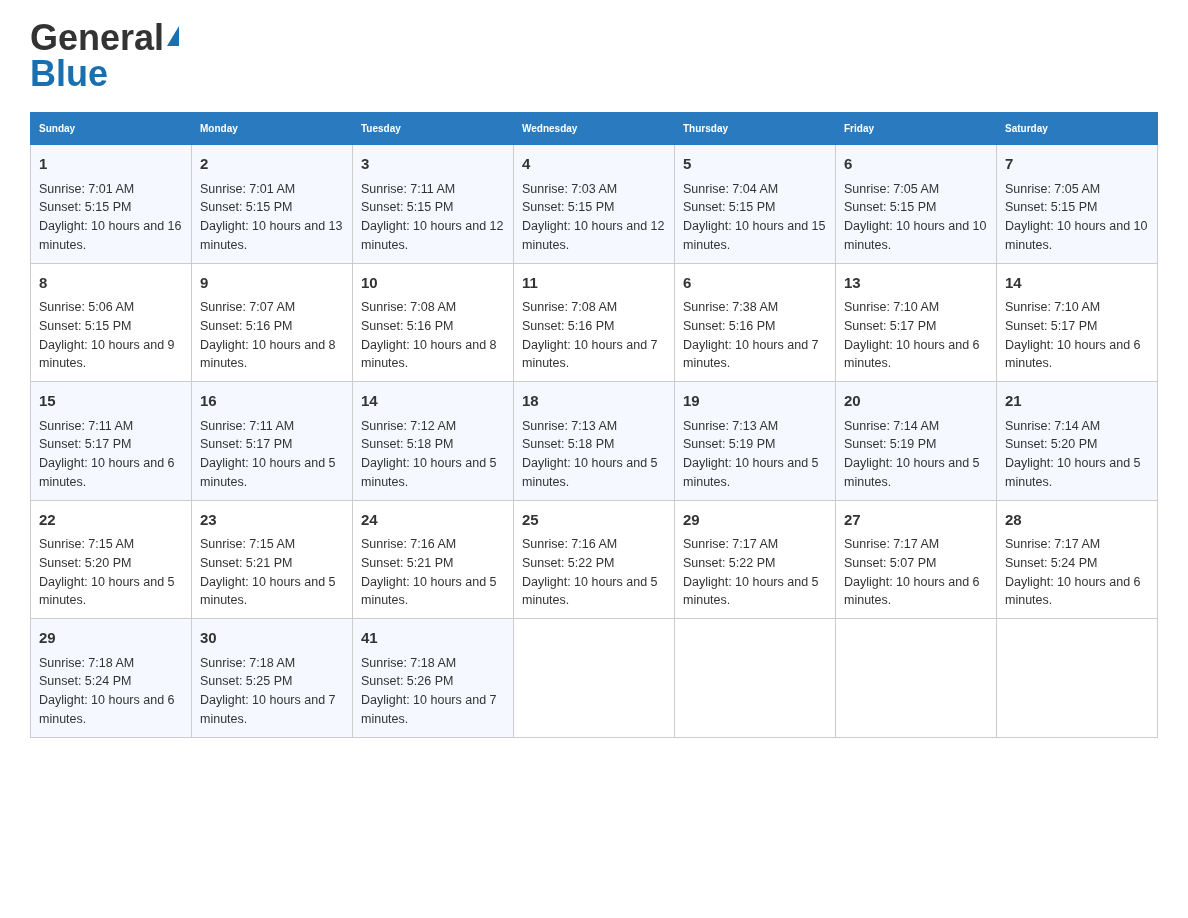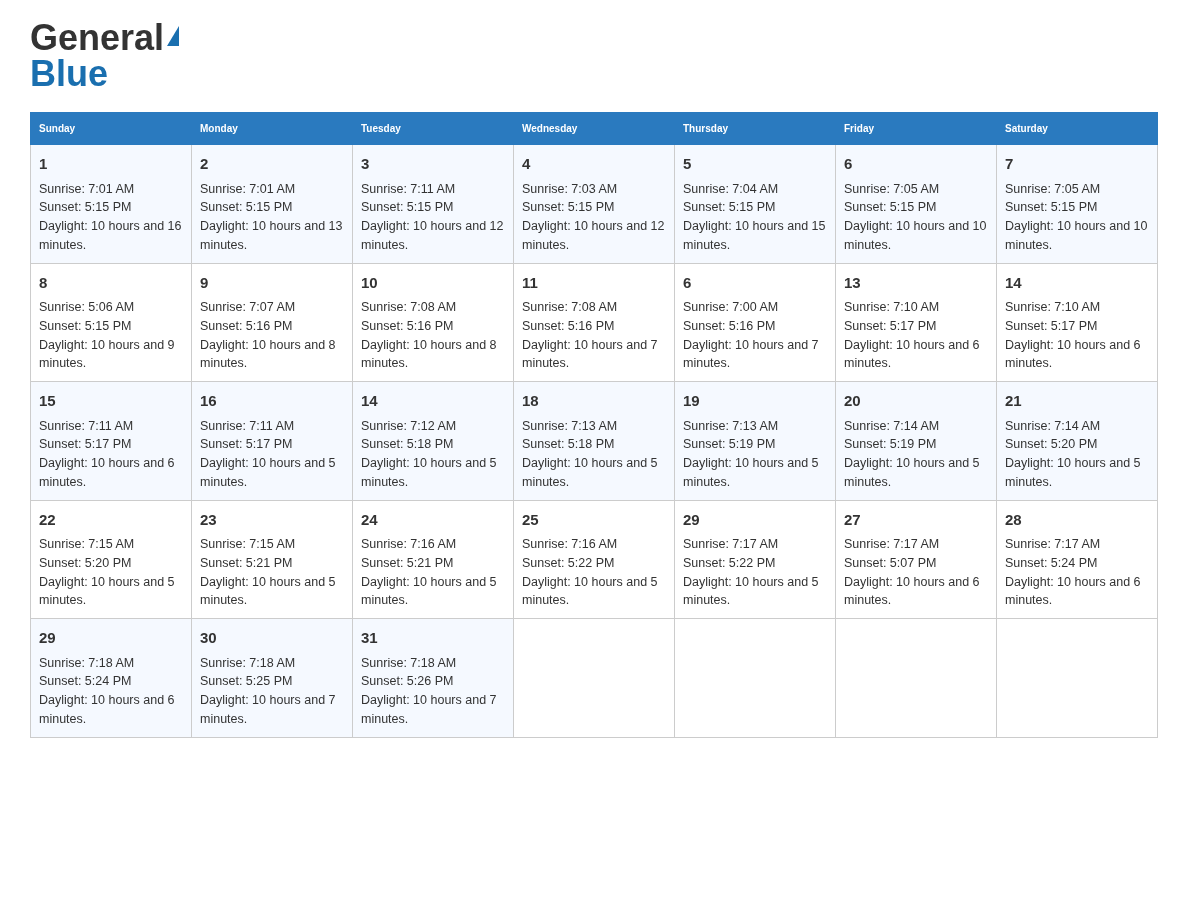--- a/index.html
+++ b/index.html
@@ -192,21 +192,21 @@
         <span>Daylight: 10 hours and 8 minutes.</span>
       </td>
         <td>
         <span class="day-num">11</span>
         <span>Sunrise: 7:08 AM</span><br>
         <span>Sunset: 5:16 PM</span><br>
         <span>Daylight: 10 hours and 7 minutes.</span>
       </td>
         <td>
         <span class="day-num">6</span>
-        <span>Sunrise: 7:00 AM</span><br>
+        <span>Sunrise: 7:38 AM</span><br>
         <span>Sunset: 5:16 PM</span><br>
         <span>Daylight: 10 hours and 7 minutes.</span>
       </td>
         <td>
         <span class="day-num">13</span>
         <span>Sunrise: 7:10 AM</span><br>
         <span>Sunset: 5:17 PM</span><br>
         <span>Daylight: 10 hours and 6 minutes.</span>
       </td>
         <td>
@@ -311,21 +311,21 @@
         <span>Sunset: 5:24 PM</span><br>
         <span>Daylight: 10 hours and 6 minutes.</span>
       </td>
         <td>
         <span class="day-num">30</span>
         <span>Sunrise: 7:18 AM</span><br>
         <span>Sunset: 5:25 PM</span><br>
         <span>Daylight: 10 hours and 7 minutes.</span>
       </td>
         <td>
-        <span class="day-num">31</span>
+        <span class="day-num">41</span>
         <span>Sunrise: 7:18 AM</span><br>
         <span>Sunset: 5:26 PM</span><br>
         <span>Daylight: 10 hours and 7 minutes.</span>
       </td>
         <td class="empty-cell"></td>
         <td class="empty-cell"></td>
         <td class="empty-cell"></td>
         <td class="empty-cell"></td>
       </tr>
     </tbody>

